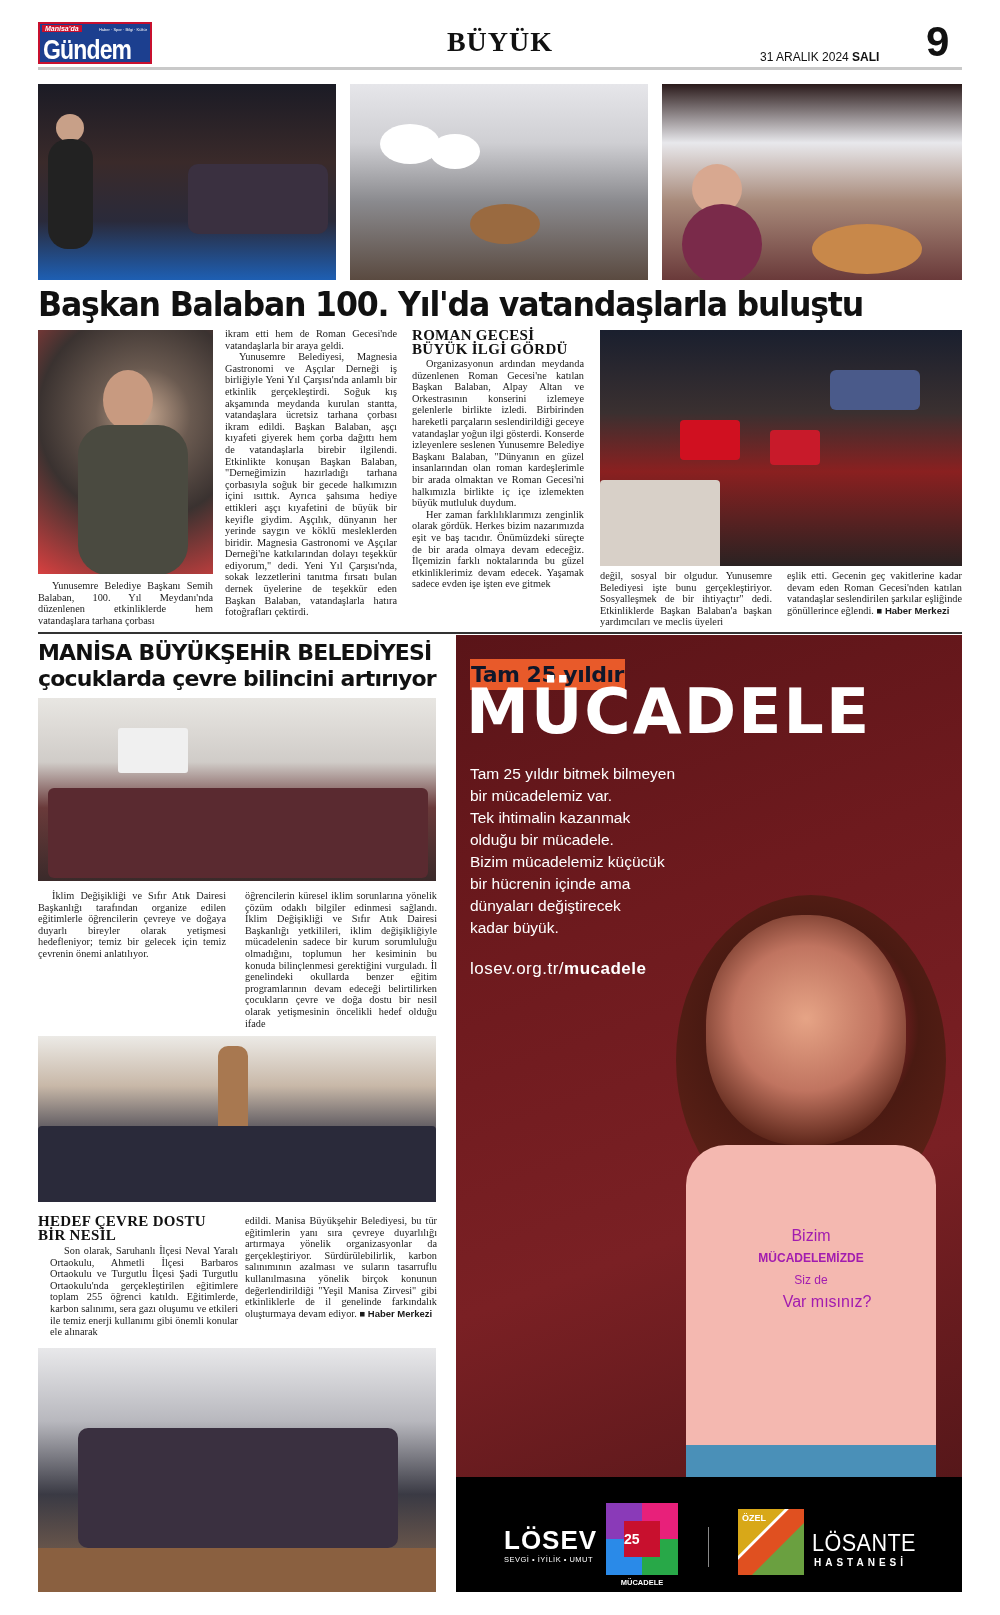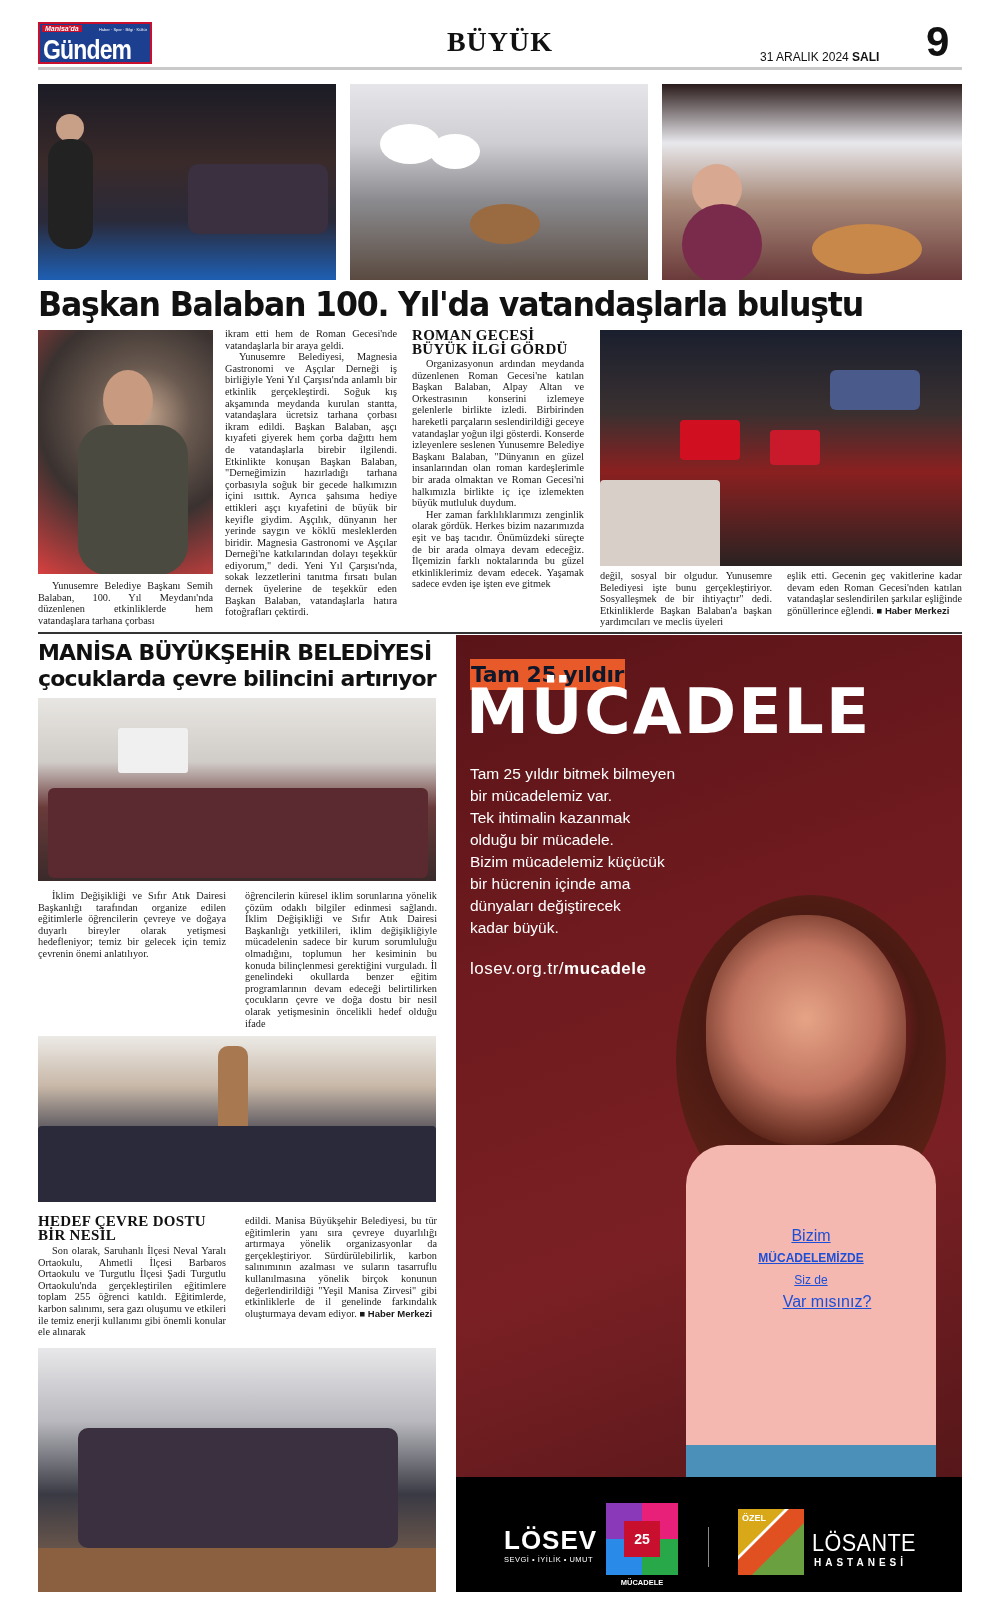--- a/index.html
+++ b/index.html
@@ -49,41 +49,41 @@
   .credit { font: bold 9.5px "Liberation Sans", sans-serif; }
   .credit::before { content: "■ "; }
 
   .mid-rule { left: 38px; top: 632px; width: 924px; height: 2px; background: #333; }
 
   .headline2 { left: 38px; top: 640px; width: 400px; font: bold 22px "DejaVu Sans", sans-serif; line-height: 26px; letter-spacing: -0.8px; color: #111; white-space: nowrap; }
 
   .col5 { left: 38px; top: 890px; width: 188px; }
   .col6 { left: 245px; top: 890px; width: 192px; }
   .sub2 { left: 38px; top: 1214px; width: 190px; }
-  .col7 { left: 38px; top: 1245px; width: 188px; }
+  .col7 { left: 50px; top: 1245px; width: 188px; }
   .col8 { left: 245px; top: 1215px; width: 192px; }
 
   
   .ad { left: 456px; top: 635px; width: 506px; height: 957px; background: linear-gradient(160deg,#5a1418 0%,#6e1a1e 30%,#7a2024 60%,#4a1416 100%); overflow: hidden; }
   .ad-badge { position: absolute; left: 14px; top: 24px; background: #e85a2a; color: #0f172a; font: bold 22px "DejaVu Sans", sans-serif; padding: 3px 1px; letter-spacing: -0.5px; }
   .ad-title { position: absolute; left: 10px; top: 40px; font: 900 62px "DejaVu Sans", sans-serif; color: #fff; letter-spacing: 2px; transform: scaleX(1.02); transform-origin: left; white-space: nowrap; }
   .ad-copy { position: absolute; left: 14px; top: 128px; width: 280px; font: 15.5px "Liberation Sans", sans-serif; line-height: 22px; color: #fff; }
   .ad-url { position: absolute; left: 14px; top: 324px; font: 17px "Liberation Sans", sans-serif; color: #fff; letter-spacing: 0.5px; }
   .ad-url b { font-weight: bold; }
   .child { position: absolute; left: 190px; top: 280px; width: 330px; height: 580px; }
   .child .head { position: absolute; left: 60px; top: 0; width: 200px; height: 230px; border-radius: 48% 48% 45% 45%; background: radial-gradient(circle at 50% 45%, #e6a486 0%, #c07460 45%, #5a2418 80%); }
   .child .hair { position: absolute; left: 30px; top: -20px; width: 270px; height: 330px; border-radius: 50%; background: radial-gradient(circle at 50% 40%, transparent 35%, #4a1a12 45%, #5a2016 70%, transparent 72%); }
   .child .shirt { position: absolute; left: 40px; top: 230px; width: 250px; height: 330px; background: #f4b8b0; border-radius: 40px 40px 10px 10px; }
-  .child .shirt-text { position: absolute; left: 0; top: 80px; width: 250px; text-align: center; font: bold 15px "Liberation Sans", sans-serif; color: #1d4ed8; line-height: 22px; text-decoration: underline; }
+  .child .shirt-text { position: absolute; left: 0; top: 80px; width: 250px; text-align: center; font: bold 15px "Liberation Sans", sans-serif; color: #a21caf; line-height: 22px; }
   .child .shorts { position: absolute; left: 40px; top: 530px; width: 250px; height: 50px; background: #4a90b8; }
   .ad-footer { position: absolute; left: 0; top: 842px; width: 506px; height: 115px; background: #000; }
   .losev { position: absolute; left: 48px; top: 48px; font: bold 26px "Liberation Sans", sans-serif; color: #fff; letter-spacing: 1px; }
   .losev-sub { position: absolute; left: 48px; top: 78px; font: 7.5px "Liberation Sans", sans-serif; color: #fff; letter-spacing: 0.5px; }
   .losev-logo { position: absolute; left: 150px; top: 26px; width: 72px; height: 72px; background: conic-gradient(#e8207a 0 25%, #28a848 0 50%, #2a8ae8 0 75%, #8a3ab8 0); }
-  .losev-logo .inner { position: absolute; left: 18px; top: 18px; width: 36px; height: 36px; background: #c8102e; color: #fff; font: bold 14px "Liberation Sans", sans-serif; text-align: center; line-height: 36px; }
+  .losev-logo .inner { position: absolute; left: 18px; top: 18px; width: 36px; height: 36px; background: #c8102e; color: #fff; font: bold 14px "Liberation Sans", sans-serif; text-align: left; line-height: 36px; }
   .losev-logo .cap { position: absolute; left: 0; bottom: -12px; width: 72px; text-align: center; font: bold 7.5px "Liberation Sans", sans-serif; color: #fff; }
   .divider-v { position: absolute; left: 252px; top: 50px; width: 1px; height: 40px; background: #888; }
   .losante-logo { position: absolute; left: 282px; top: 32px; width: 66px; height: 66px; background: linear-gradient(135deg,#d8a818 0%,#d8a818 35%,#fff 36%,#fff 38%,#e05020 39%,#e05020 60%,#6aa040 61%); }
   .losante-logo .ozel { position: absolute; left: 4px; top: 4px; font: bold 9px "Liberation Sans", sans-serif; color: #fff; }
   .losante { position: absolute; left: 356px; top: 52px; font: 24px "Liberation Sans", sans-serif; color: #fff; letter-spacing: 0.5px; transform: scaleX(0.9); transform-origin: left; }
   .losante-sub { position: absolute; left: 358px; top: 80px; font: bold 10px "Liberation Sans", sans-serif; color: #fff; letter-spacing: 4px; }
 </style>
 </head>
 <body>
 

